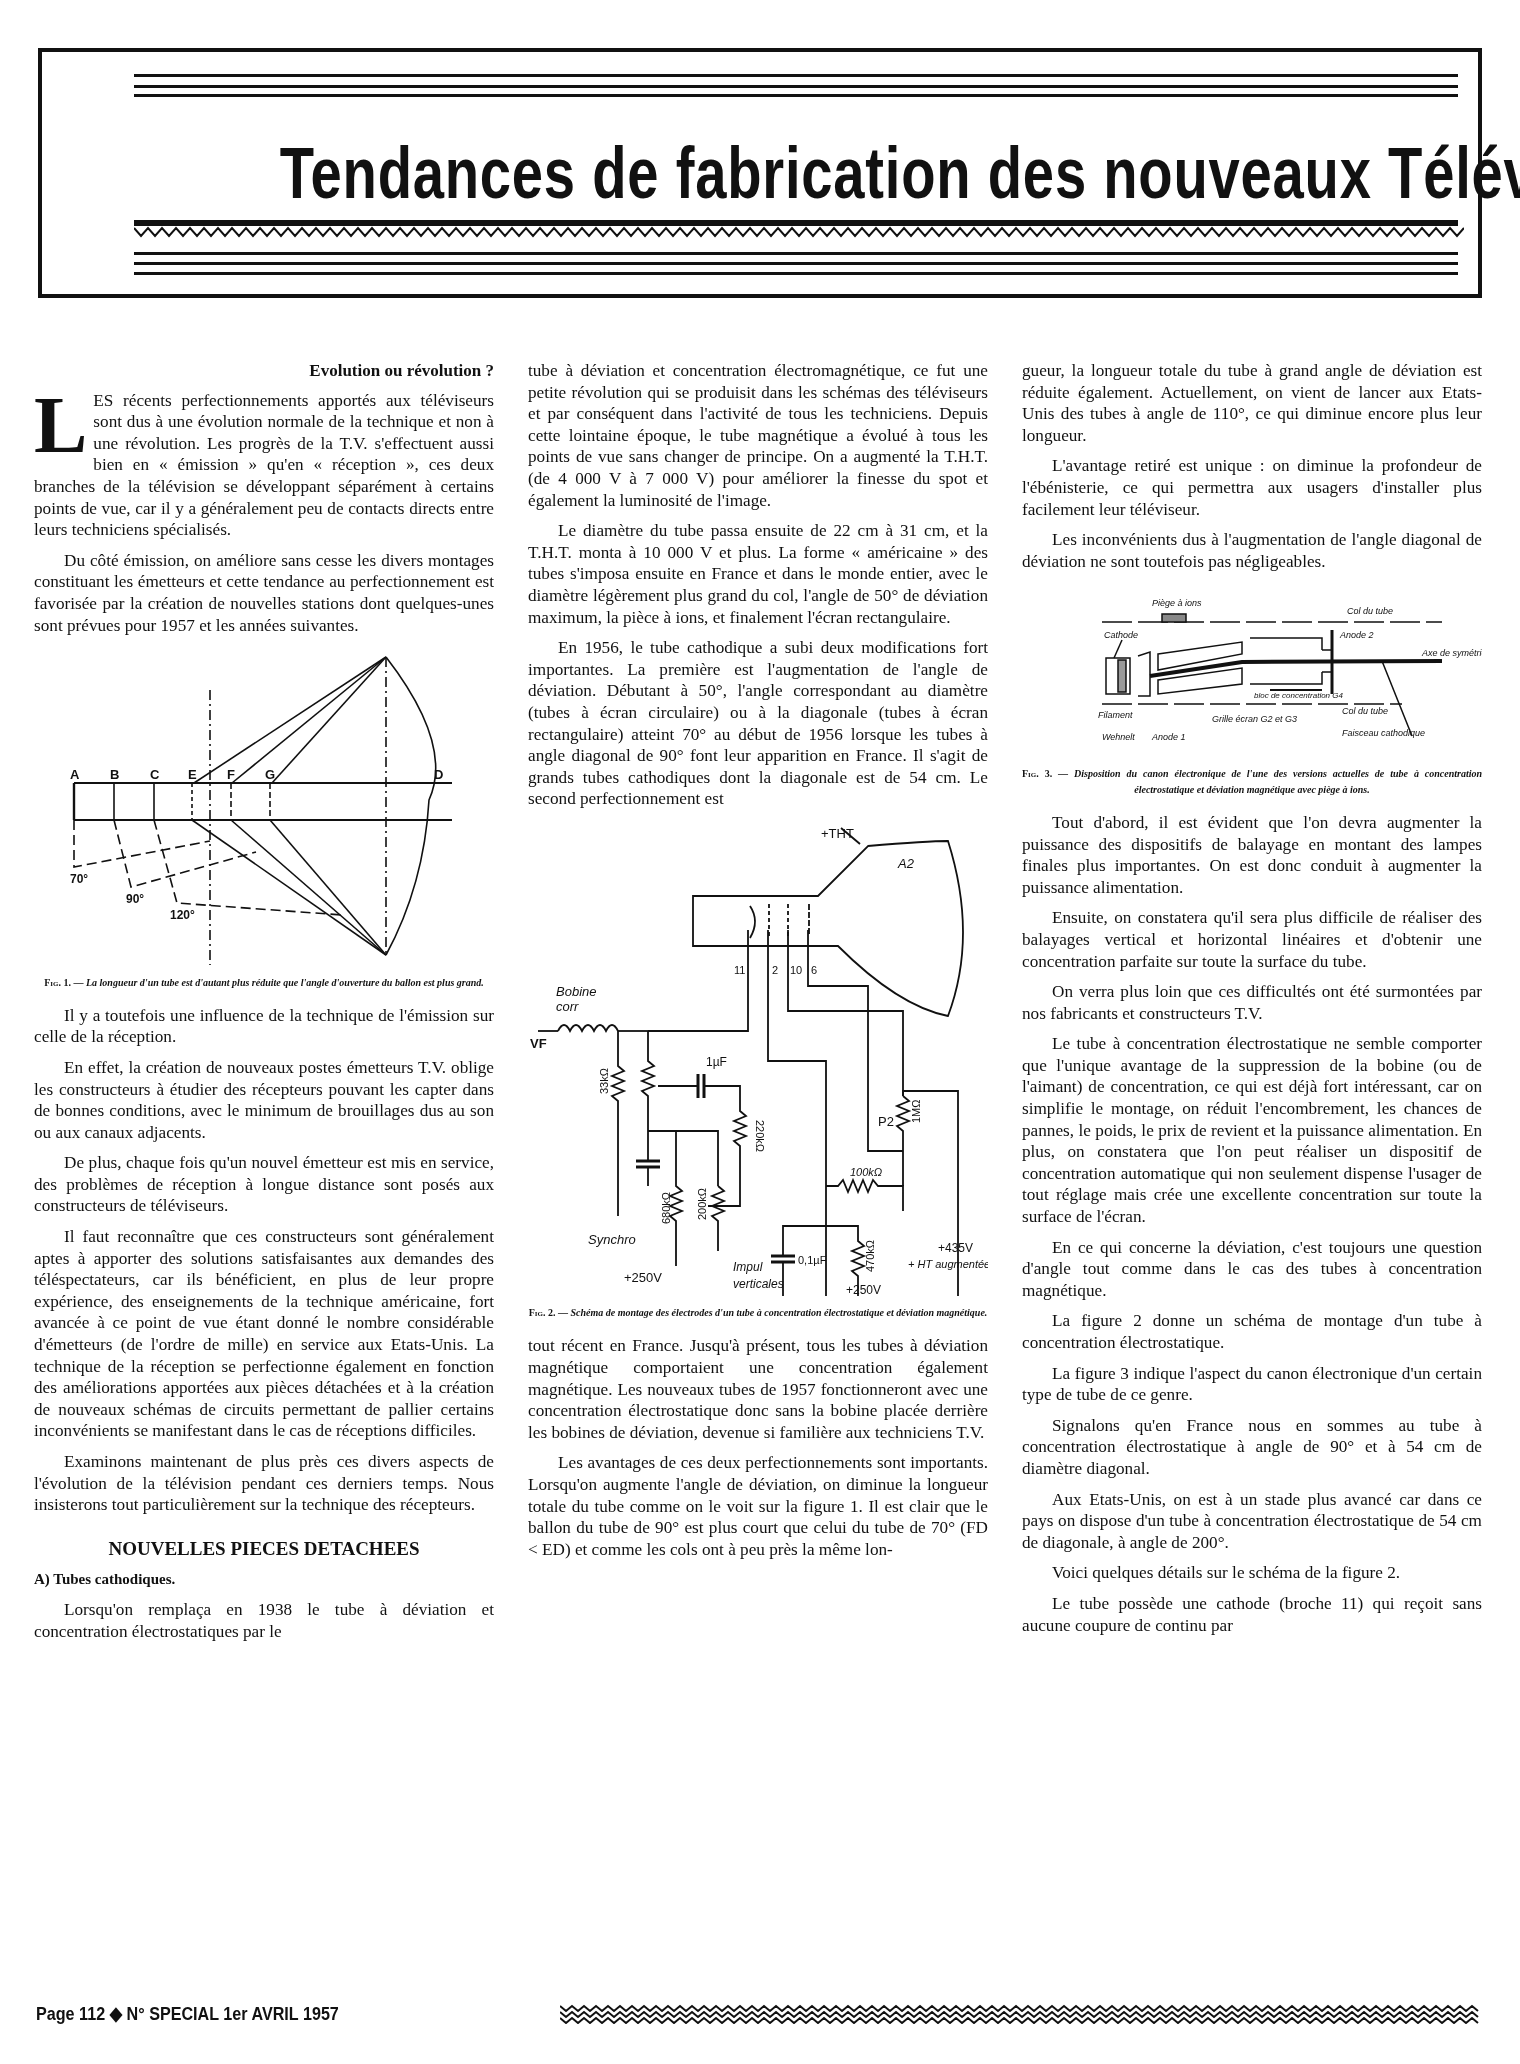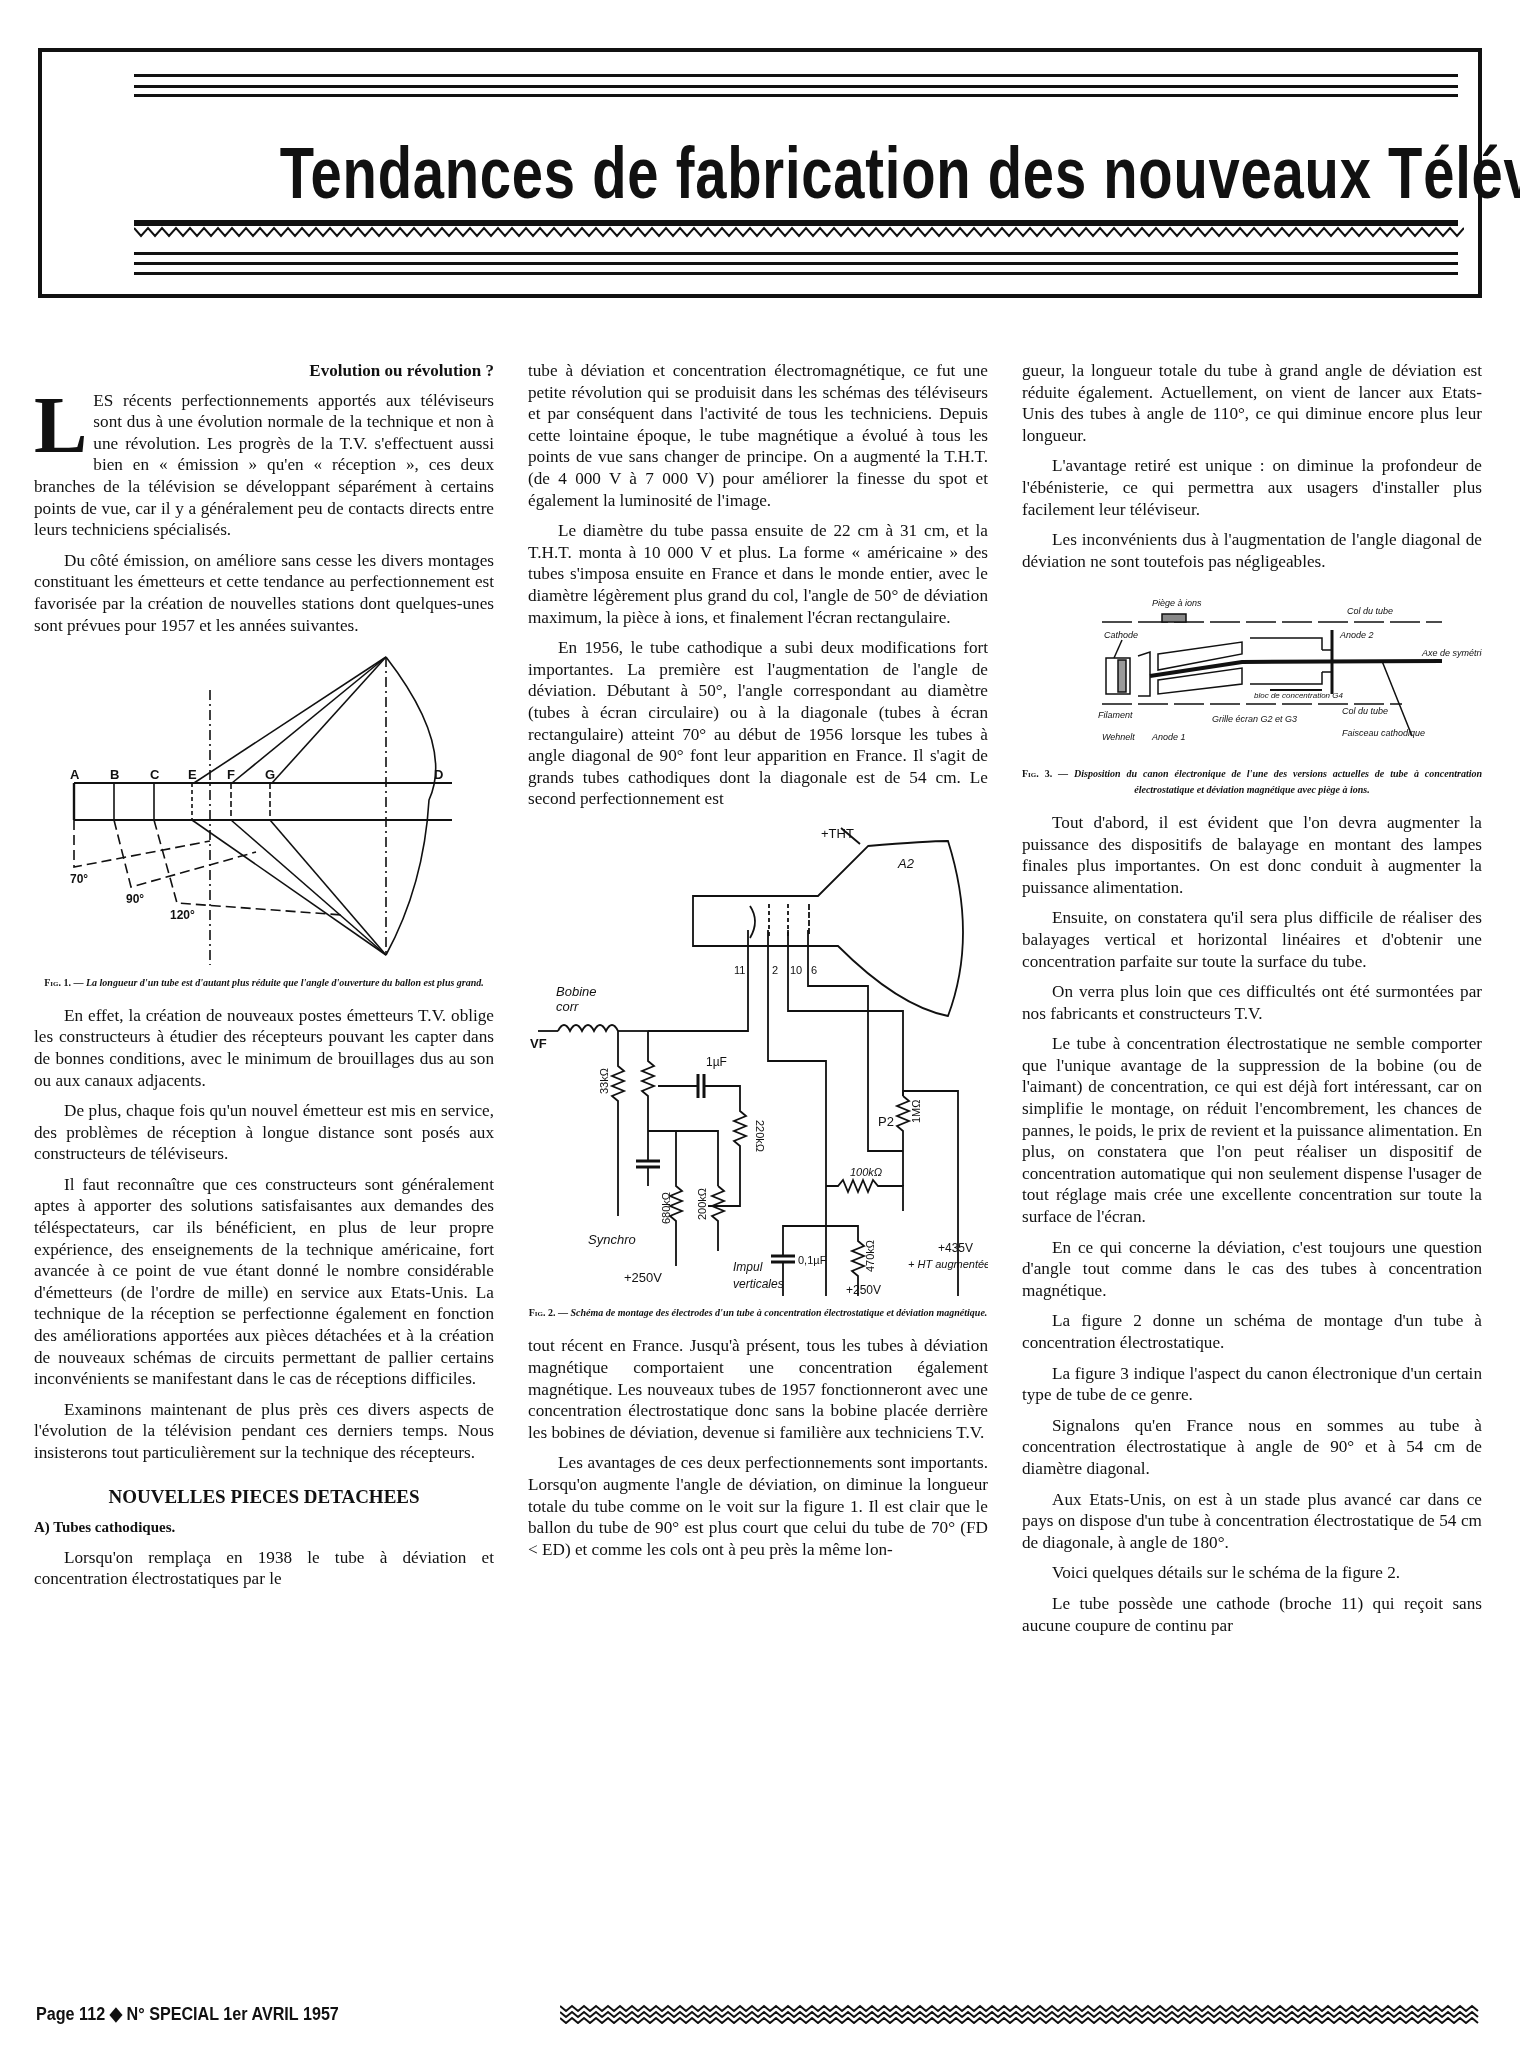--- a/index.html
+++ b/index.html
@@ -88,20 +88,21 @@
         <text x="92" y="258" font-size="12">90°</text>
         <text x="136" y="274" font-size="12">120°</text>
       </g>
     </svg>
     <div class="caption">
       <span class="fig">Fig. 1. —</span>
       <span>La longueur d'un tube est d'autant plus réduite que l'angle d'ouverture du ballon est plus grand.</span>
     </div>
   </div>
 
+  <p>Il y a toutefois une influence de la technique de l'émission sur celle de la réception.</p>
   <p>En effet, la création de nouveaux postes émetteurs T.V. oblige les constructeurs à étudier des récepteurs pouvant les capter dans de bonnes conditions, avec le minimum de brouillages dus au son ou aux canaux adjacents.</p>
   <p>De plus, chaque fois qu'un nouvel émetteur est mis en service, des problèmes de réception à longue distance sont posés aux constructeurs de téléviseurs.</p>
   <p>Il faut reconnaître que ces constructeurs sont généralement aptes à apporter des solutions satisfaisantes aux demandes des téléspectateurs, car ils bénéficient, en plus de leur propre expérience, des enseignements de la technique américaine, fort avancée à ce point de vue étant donné le nombre considérable d'émetteurs (de l'ordre de mille) en service aux Etats-Unis. La technique de la réception se perfectionne également en fonction des améliorations apportées aux pièces détachées et à la création de nouveaux schémas de circuits permettant de pallier certains inconvénients se manifestant dans le cas de réceptions difficiles.</p>
   <p>Examinons maintenant de plus près ces divers aspects de l'évolution de la télévision pendant ces derniers temps. Nous insisterons tout particulièrement sur la technique des récepteurs.</p>
   <h2>NOUVELLES PIECES DETACHEES</h2>
   <h4>A) Tubes cathodiques.</h4>
   <p>Lorsqu'on remplaça en 1938 le tube à déviation et concentration électrostatiques par le</p>
 </div>
 
 <div class="col" style="left:528px;">
@@ -239,21 +240,21 @@
   </div>
 
   <p>Tout d'abord, il est évident que l'on devra augmenter la puissance des dispositifs de balayage en montant des lampes finales plus importantes. On est donc conduit à augmenter la puissance alimentation.</p>
   <p>Ensuite, on constatera qu'il sera plus difficile de réaliser des balayages vertical et horizontal linéaires et d'obtenir une concentration parfaite sur toute la surface du tube.</p>
   <p>On verra plus loin que ces difficultés ont été surmontées par nos fabricants et constructeurs T.V.</p>
   <p>Le tube à concentration électrostatique ne semble comporter que l'unique avantage de la suppression de la bobine (ou de l'aimant) de concentration, ce qui est déjà fort intéressant, car on simplifie le montage, on réduit l'encombrement, les chances de pannes, le poids, le prix de revient et la puissance alimentation. En plus, on constatera que l'on peut réaliser un dispositif de concentration automatique qui non seulement dispense l'usager de tout réglage mais crée une excellente concentration sur toute la surface de l'écran.</p>
   <p>En ce qui concerne la déviation, c'est toujours une question d'angle tout comme dans le cas des tubes à concentration magnétique.</p>
   <p>La figure 2 donne un schéma de montage d'un tube à concentration électrostatique.</p>
   <p>La figure 3 indique l'aspect du canon électronique d'un certain type de tube de ce genre.</p>
   <p>Signalons qu'en France nous en sommes au tube à concentration électrostatique à angle de 90° et à 54 cm de diamètre diagonal.</p>
-  <p>Aux Etats-Unis, on est à un stade plus avancé car dans ce pays on dispose d'un tube à concentration électrostatique de 54 cm de diagonale, à angle de 180°.</p>
+  <p>Aux Etats-Unis, on est à un stade plus avancé car dans ce pays on dispose d'un tube à concentration électrostatique de 54 cm de diagonale, à angle de 200°.</p>
   <p>Voici quelques détails sur le schéma de la figure 2.</p>
   <p>Le tube possède une cathode (broche 11) qui reçoit sans aucune coupure de continu par</p>
 </div>
 
 <div class="footer">Page 112 ◆ N° SPECIAL 1er AVRIL 1957</div>
 <svg class="footer-zig" viewBox="0 0 920 20" preserveAspectRatio="none">
   <polyline id="zig2" fill="none" stroke="#111" stroke-width="2" points="0,2 6,7 12,2 18,7 24,2 30,7 36,2 42,7 48,2 54,7 60,2 66,7 72,2 78,7 84,2 90,7 96,2 102,7 108,2 114,7 120,2 126,7 132,2 138,7 144,2 150,7 156,2 162,7 168,2 174,7 180,2 186,7 192,2 198,7 204,2 210,7 216,2 222,7 228,2 234,7 240,2 246,7 252,2 258,7 264,2 270,7 276,2 282,7 288,2 294,7 300,2 306,7 312,2 318,7 324,2 330,7 336,2 342,7 348,2 354,7 360,2 366,7 372,2 378,7 384,2 390,7 396,2 402,7 408,2 414,7 420,2 426,7 432,2 438,7 444,2 450,7 456,2 462,7 468,2 474,7 480,2 486,7 492,2 498,7 504,2 510,7 516,2 522,7 528,2 534,7 540,2 546,7 552,2 558,7 564,2 570,7 576,2 582,7 588,2 594,7 600,2 606,7 612,2 618,7 624,2 630,7 636,2 642,7 648,2 654,7 660,2 666,7 672,2 678,7 684,2 690,7 696,2 702,7 708,2 714,7 720,2 726,7 732,2 738,7 744,2 750,7 756,2 762,7 768,2 774,7 780,2 786,7 792,2 798,7 804,2 810,7 816,2 822,7 828,2 834,7 840,2 846,7 852,2 858,7 864,2 870,7 876,2 882,7 888,2 894,7 900,2 906,7 912,2 918,7"></polyline>
   <polyline id="zig3" fill="none" stroke="#111" stroke-width="2" points="0,8 6,13 12,8 18,13 24,8 30,13 36,8 42,13 48,8 54,13 60,8 66,13 72,8 78,13 84,8 90,13 96,8 102,13 108,8 114,13 120,8 126,13 132,8 138,13 144,8 150,13 156,8 162,13 168,8 174,13 180,8 186,13 192,8 198,13 204,8 210,13 216,8 222,13 228,8 234,13 240,8 246,13 252,8 258,13 264,8 270,13 276,8 282,13 288,8 294,13 300,8 306,13 312,8 318,13 324,8 330,13 336,8 342,13 348,8 354,13 360,8 366,13 372,8 378,13 384,8 390,13 396,8 402,13 408,8 414,13 420,8 426,13 432,8 438,13 444,8 450,13 456,8 462,13 468,8 474,13 480,8 486,13 492,8 498,13 504,8 510,13 516,8 522,13 528,8 534,13 540,8 546,13 552,8 558,13 564,8 570,13 576,8 582,13 588,8 594,13 600,8 606,13 612,8 618,13 624,8 630,13 636,8 642,13 648,8 654,13 660,8 666,13 672,8 678,13 684,8 690,13 696,8 702,13 708,8 714,13 720,8 726,13 732,8 738,13 744,8 750,13 756,8 762,13 768,8 774,13 780,8 786,13 792,8 798,13 804,8 810,13 816,8 822,13 828,8 834,13 840,8 846,13 852,8 858,13 864,8 870,13 876,8 882,13 888,8 894,13 900,8 906,13 912,8 918,13"></polyline>
   <polyline id="zig4" fill="none" stroke="#111" stroke-width="2" points="0,14 6,19 12,14 18,19 24,14 30,19 36,14 42,19 48,14 54,19 60,14 66,19 72,14 78,19 84,14 90,19 96,14 102,19 108,14 114,19 120,14 126,19 132,14 138,19 144,14 150,19 156,14 162,19 168,14 174,19 180,14 186,19 192,14 198,19 204,14 210,19 216,14 222,19 228,14 234,19 240,14 246,19 252,14 258,19 264,14 270,19 276,14 282,19 288,14 294,19 300,14 306,19 312,14 318,19 324,14 330,19 336,14 342,19 348,14 354,19 360,14 366,19 372,14 378,19 384,14 390,19 396,14 402,19 408,14 414,19 420,14 426,19 432,14 438,19 444,14 450,19 456,14 462,19 468,14 474,19 480,14 486,19 492,14 498,19 504,14 510,19 516,14 522,19 528,14 534,19 540,14 546,19 552,14 558,19 564,14 570,19 576,14 582,19 588,14 594,19 600,14 606,19 612,14 618,19 624,14 630,19 636,14 642,19 648,14 654,19 660,14 666,19 672,14 678,19 684,14 690,19 696,14 702,19 708,14 714,19 720,14 726,19 732,14 738,19 744,14 750,19 756,14 762,19 768,14 774,19 780,14 786,19 792,14 798,19 804,14 810,19 816,14 822,19 828,14 834,19 840,14 846,19 852,14 858,19 864,14 870,19 876,14 882,19 888,14 894,19 900,14 906,19 912,14 918,19"></polyline>
 </svg>

